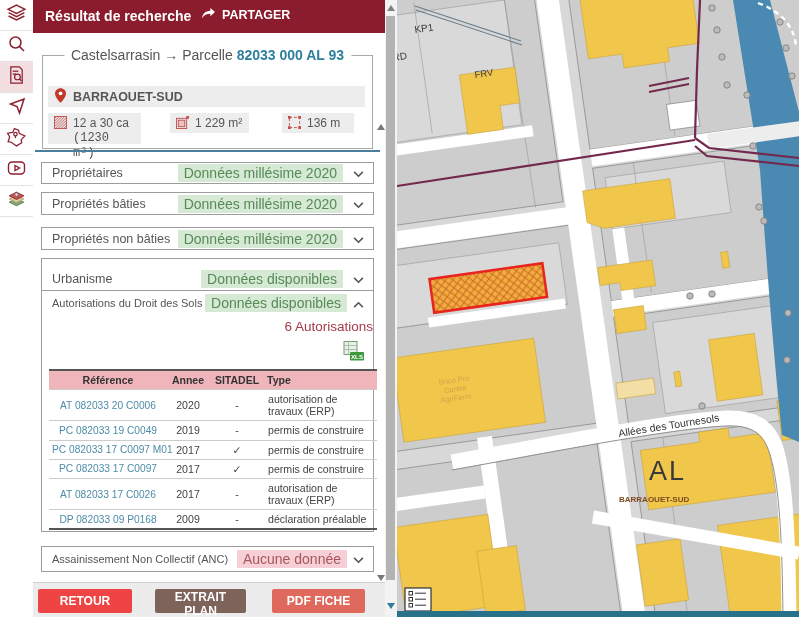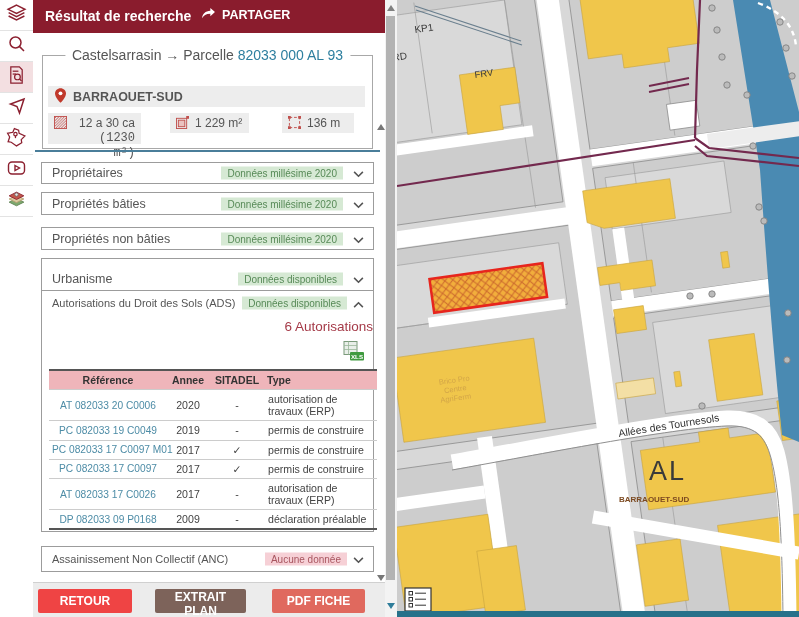--- a/index.html
+++ b/index.html
@@ -14,32 +14,32 @@
   
   #panel{left:33px;top:0;width:352px;height:617px;background:#fff;}
   #phead{left:0;top:0;width:352px;height:33px;background:#8a1c2d;color:#fff;padding-left:44px;}
   #phead .title{position:absolute;left:12px;top:8px;font-size:14px;font-weight:bold;}
   #share{position:absolute;left:168px;top:7px;display:flex;gap:6px;align-items:center;
     font-size:12.5px;font-weight:bold;cursor:pointer;}
   #pclose{position:absolute;right:10px;top:6px;font-size:15px;font-weight:bold;cursor:pointer;}
   #fieldset{left:9px;top:55px;width:329px;height:92px;border:1px solid #a8a8a8;}
   #legend{position:absolute;top:-9px;left:50%;transform:translateX(-50%);background:#fff;
     padding:0 7px;white-space:nowrap;font-size:14px;color:#555;}
-  #legend .pid{color:#2e7f9f;font-weight:normal;}
+  #legend .pid{color:#2e7f9f;font-weight:bold;}
   #pill{left:15px;top:86px;width:317px;height:21px;background:#ededed;display:flex;
     align-items:center;gap:7px;padding-left:7px;box-sizing:border-box;font-size:12.5px;
     font-weight:bold;color:#555;}
   .chip{position:absolute;background:#ededed;display:flex;gap:6px;padding:3px 6px;
     box-sizing:border-box;font-size:12px;color:#555;align-items:flex-start;}
   .chip .ln2{font-size:12px;font-family:Liberation Mono, monospace;}
   #blueline{left:2px;top:150px;width:345px;height:2px;background:#4a7e9a;}
   .box{position:absolute;left:8px;width:333px;border:1px solid #9c9c9c;background:#fff;box-sizing:border-box;}
   .sec-label{position:absolute;left:10px;top:50%;transform:translateY(-50%);font-size:12.5px;color:#555;white-space:nowrap;}
   .sec-label.small{font-size:11px;}
-  .badge{position:absolute;right:30px;top:50%;transform:translateY(-50%);font-size:10px;
+  .badge{position:absolute;right:30px;top:50%;transform:translateY(-50%);font-size:14px;
     padding:1px 6px;white-space:nowrap;background:#d6e9d4;color:#578a57;}
   .badge.pink{background:#f6d0d6;color:#a8555f;}
   .chev{position:absolute;right:9px;top:50%;transform:translateY(-50%);}
   #ads-count{position:absolute;left:0;top:28px;width:100%;text-align:right;
     font-size:13.5px;color:#a53a48;}
   #xls{position:absolute;right:9px;top:50px;cursor:pointer;}
   table.ads{position:absolute;left:7px;top:78px;border-collapse:collapse;table-layout:fixed;
     width:316px;border-top:2px solid #555;border-bottom:2px solid #555;}
   table.ads th{background:#efb5ba;font-size:10.5px;color:#333;padding:3px 2px;font-weight:bold;}
   table.ads td{font-size:10.6px;color:#444;padding:3px 3px;border-top:1px solid #ccc;text-align:center;}
@@ -139,21 +139,21 @@
     </div>
 
     <div class="abs" id="pill">
       <span><svg width="11" height="15" viewBox="0 0 12 16">
             <path d="M6 0 C2.7 0 0 2.6 0 5.8 C0 10.2 6 16 6 16 C6 16 12 10.2 12 5.8 C12 2.6 9.3 0 6 0 Z" fill="#c0392b"></path>
             <circle cx="6" cy="5.6" r="2.1" fill="#fff"></circle>
           </svg></span>
       <span>BARRAOUET-SUD</span>
     </div>
 
-    <div class="chip" style="left:15px;top:113px;width:93px;height:31px;text-align:right;">
+    <div class="chip" style="left:15px;top:113px;width:93px;height:31px;">
       <span><svg width="13" height="13" viewBox="0 0 14 14">
             <defs>
               <pattern id="ch" width="3" height="3" patternUnits="userSpaceOnUse">
                 <path d="M0 3 L3 0" stroke="#c0504d" stroke-width="1"></path>
               </pattern>
             </defs>
             <rect x="0.5" y="0.5" width="13" height="13" fill="url(#ch)" stroke="#c0504d"></rect>
           </svg></span>
       <span><span>12 a 30 ca</span><br><span class="ln2">(1230 m²)</span></span>
     </div>

